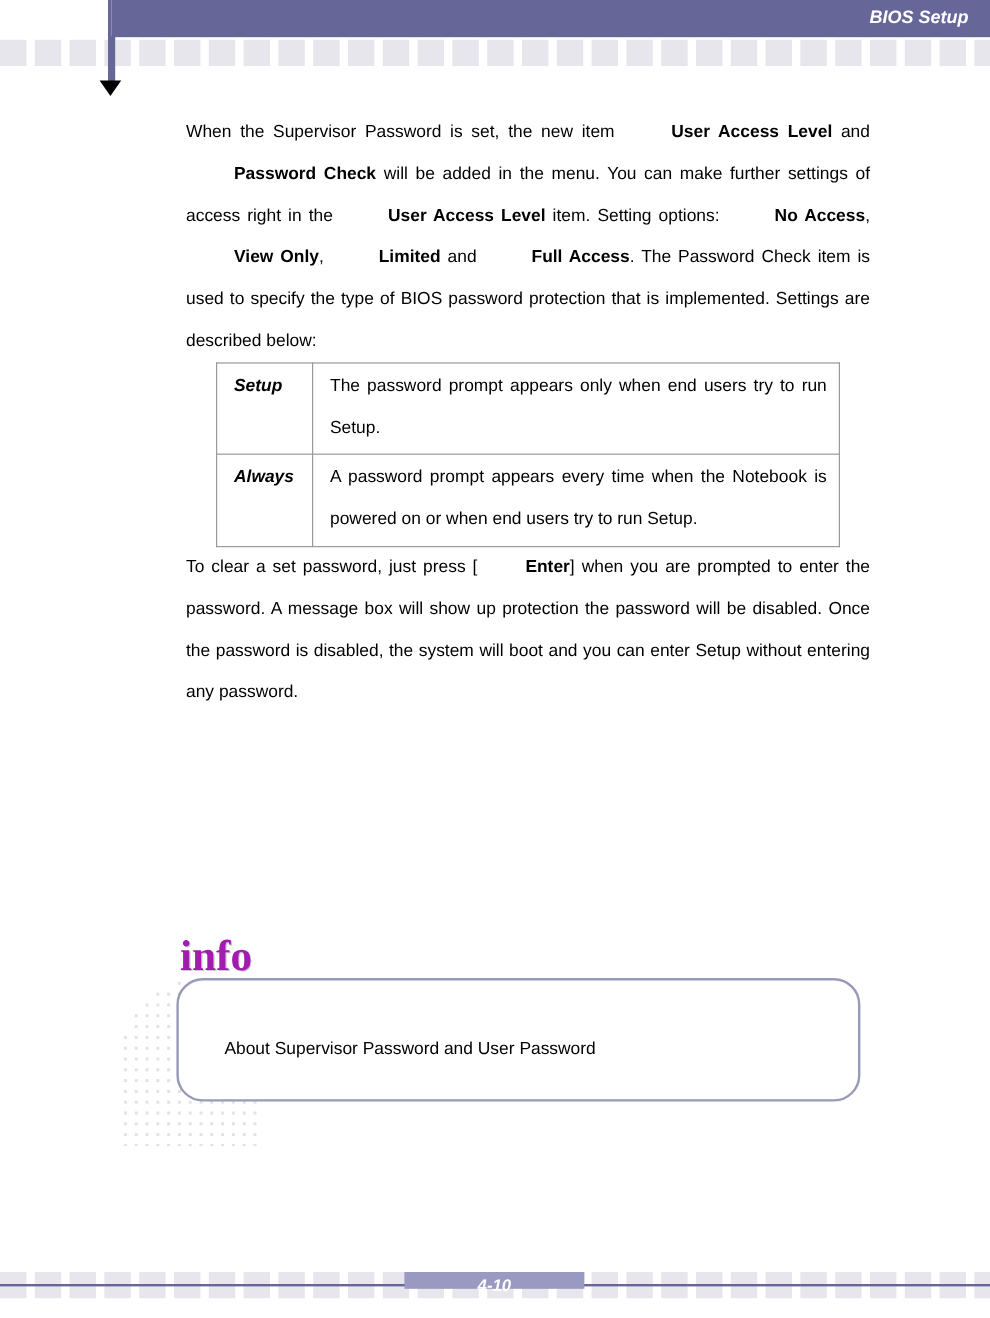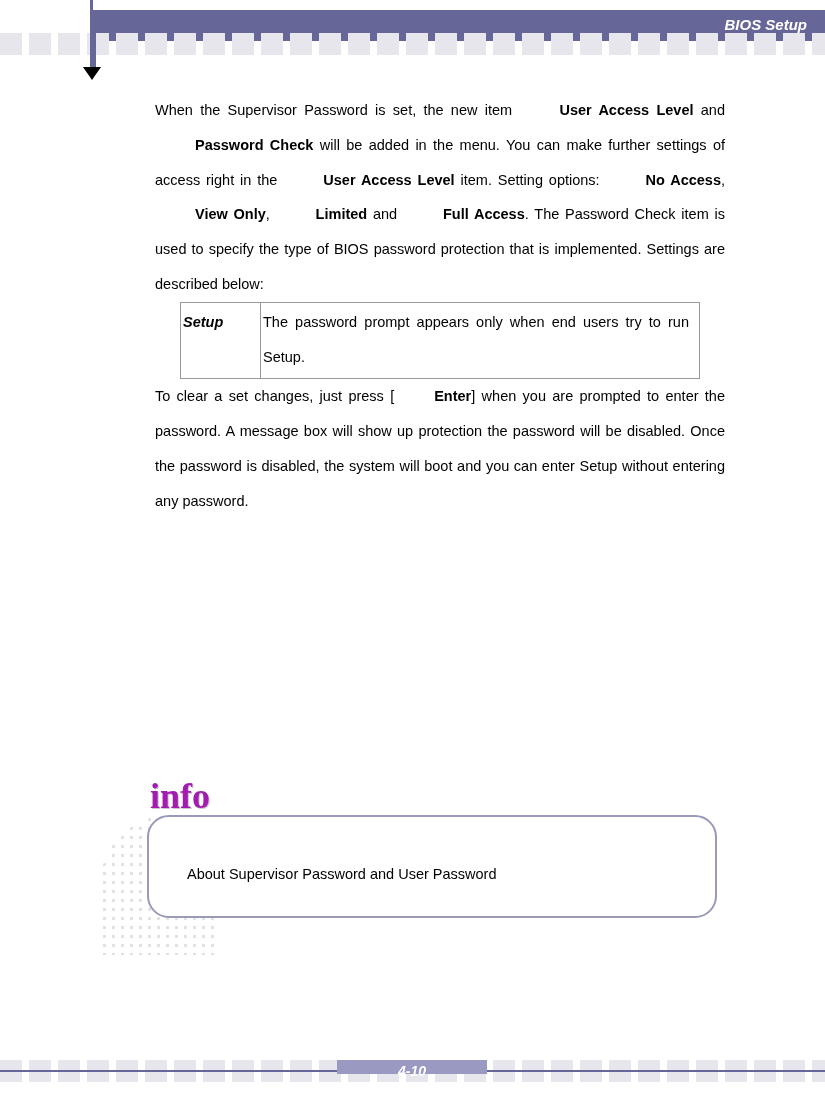--- a/index.html
+++ b/index.html
@@ -12,21 +12,20 @@
     position: relative;
     overflow: hidden;
   }
   .header-bar {
     position: absolute;
     top: 0; left: 93px; right: 0;
     height: 31px;
     background: #666699;
     text-align: right;
     padding-right: 18px;
-    margin-top: 10px;
   }
   .header-title {
     color: #fff;
     font-weight: bold;
     font-style: italic;
     font-size: 15px;
     line-height: 30px;
   }
   .squares-row {
     position: absolute;
@@ -75,21 +74,21 @@
   .bold { font-weight: bold; padding-left: 40px; }
   table.pw {
     width: 520px;
     margin-left: 25px;
     border-collapse: collapse;
     font-size: 14.5px;
     line-height: 2.4;
   }
   table.pw td {
     border: 1px solid #999;
-    padding: 2px 10px 4px 2px;
+    padding: 2px 10px 4px 14px;
     vertical-align: top;
     text-align: justify;
   }
   table.pw td.h {
     width: 80px;
     font-weight: bold;
     font-style: italic;
   }
   .info-block {
     position: absolute;
@@ -195,25 +194,29 @@
   <p class="para1">
     <span>When the Supervisor Password is set, the new item </span><span class="bold">User Access Level</span><span> and </span><span class="bold">Password Check</span><span> will be added in the menu.   You can make further settings of access right in the </span><span class="bold">User Access Level</span><span> item.   Setting options: </span><span class="bold">No Access</span><span>, </span><span class="bold">View Only</span><span>, </span><span class="bold">Limited</span><span> and </span><span class="bold">Full Access</span><span>.   The Password Check item is used to specify the type of BIOS password protection that is implemented.   Settings are described below:</span>
   </p>
 
   <table class="pw">
     <tbody>
         <tr>
       <td class="h">Setup</td>
       <td>The password prompt appears only when end users try to run Setup.</td>
     </tr>
+    <tr>
+      <td class="h">Always</td>
+      <td>A password prompt appears every time when the Notebook is powered on or when end users try to run Setup.</td>
+    </tr>
   </tbody>
     </table>
 
   <p>
-    <span>To clear a set changes, just press [</span><span class="bold">Enter</span><span>] when you are prompted to enter the password.   A message box will show up protection the password will be disabled.   Once the password is disabled, the system will boot and you can enter Setup without entering any password.</span>
+    <span>To clear a set password, just press [</span><span class="bold">Enter</span><span>] when you are prompted to enter the password.   A message box will show up protection the password will be disabled.   Once the password is disabled, the system will boot and you can enter Setup without entering any password.</span>
   </p>
 </div>
 
 <div class="info-block">
   <div class="info-dots"></div>
   <div class="info-label">info</div>
   <div class="info-box">
     <div>About Supervisor Password and User Password</div>
   </div>
 </div>

